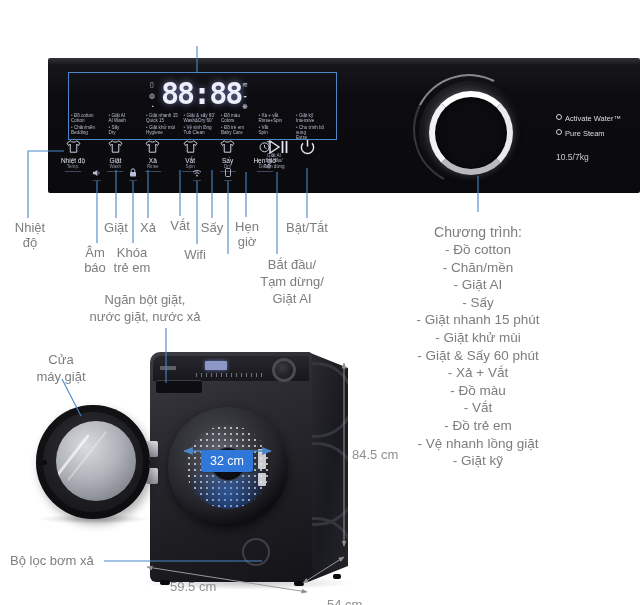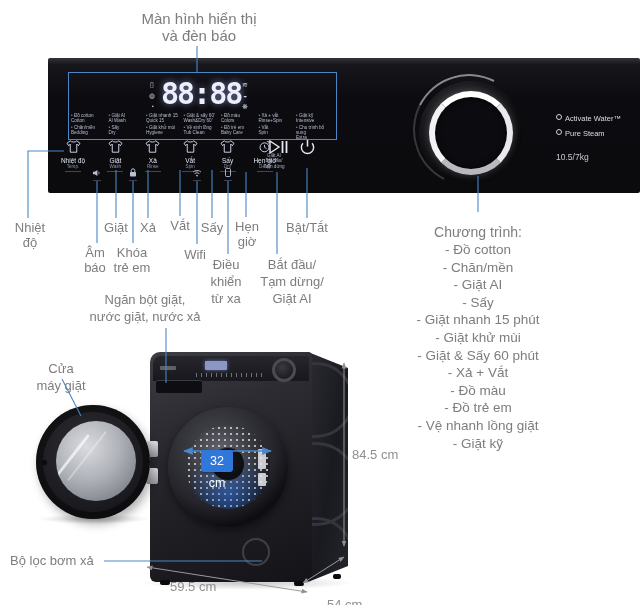--- a/index.html
+++ b/index.html
@@ -77,32 +77,30 @@
   .m-hinge{width:12px;height:16px;border-radius:2px;background:linear-gradient(180deg,#dcdce1,#96969f);}
   .m-filter{left:242px;top:538px;width:28px;height:28px;border-radius:50%;box-sizing:border-box;border:2px solid #3f3f48;}
   .m-foot{width:10px;height:5px;background:#0a0a0d;border-radius:2px;}
   .shadow{background:radial-gradient(ellipse,rgba(0,0,0,.22),transparent 70%);}
   .d-ring{left:36px;top:405px;width:114px;height:114px;border-radius:50%;
     background:radial-gradient(circle at 45% 40%,#303036,#1b1b20 58%,#0f0f13);
     box-shadow:inset 0 0 0 7px rgba(0,0,0,.42),3px 5px 10px rgba(0,0,0,.3);}
   .d-glass{left:56px;top:421px;width:80px;height:80px;border-radius:50%;overflow:hidden;
     background:radial-gradient(circle at 38% 32%,#d9dbe0,#afb2b8 45%,#85888e 78%,#6e7176);}
   .d-streak{position:absolute;background:rgba(255,255,255,.65);border-radius:2px;}
-  .badge{left:201px;top:450px;width:32px;height:22px;background:var(--badge-blue);color:#fff;
+  .badge{left:201px;top:450px;width:52px;height:22px;background:var(--badge-blue);color:#fff;
     border-radius:3px;font-size:12.5px;line-height:22px;text-align:center;z-index:6;box-shadow:0 1px 3px rgba(0,0,0,.4);}
   svg.overlay{position:absolute;left:0;top:0;z-index:5;pointer-events:none;}
   .z6{z-index:6;}
 </style>
 </head>
 <body>
 
 <div class="canvas">
 
-  <div class="abs callout pre" style="left:119px;top:10px;width:160px;font-size:15px;line-height:17px;">Màn hình hiển thị
-và đèn báo</div>
 
   <div class="abs panel"></div>
 
   <div class="abs seg-display">88:88</div>
   <div class="abs dicon-col" style="left:147px;top:79px;">
     <div>▯</div>
     <div>◍</div>
     <div>◔</div>
   </div>
   <div class="abs dicon-col" style="left:240px;top:79px;">
@@ -248,44 +246,42 @@
   <div class="abs callout" style="left:164px;top:218px;width:32px;">Vắt</div>
   <div class="abs callout" style="left:196px;top:220px;width:32px;">Sấy</div>
   <div class="abs callout pre" style="left:229px;top:219px;width:36px;">Hẹn
 giờ</div>
   <div class="abs callout" style="left:281px;top:220px;width:52px;">Bật/Tắt</div>
   <div class="abs callout pre" style="left:78px;top:245px;width:34px;">Âm
 báo</div>
   <div class="abs callout pre" style="left:108px;top:245px;width:48px;">Khóa
 trẻ em</div>
   <div class="abs callout" style="left:179px;top:247px;width:32px;">Wifi</div>
-  <div class="abs callout callout3 pre" style="left:205px;top:256px;width:42px;">Điều
-khiển
-từ xa</div>
   <div class="abs callout callout3 pre" style="left:258px;top:256px;width:68px;">Bắt đầu/
 Tạm dừng/
 Giặt AI</div>
   <div class="abs callout pre" style="left:72px;top:291px;width:146px;line-height:17px;text-align:center;">Ngăn bột giặt,
 nước giặt, nước xả</div>
-  <div class="abs callout pre" style="left:28px;top:360px;width:66px;line-height:17px;">Cửa
+  <div class="abs callout pre" style="left:28px;top:351px;width:66px;line-height:17px;">Cửa
 máy giặt</div>
   <div class="abs callout" style="left:10px;top:553px;width:96px;text-align:left;">Bộ lọc bơm xả</div>
 
   <div class="abs" style="left:398px;top:224px;width:160px;text-align:center;color:var(--label-gray);">
     <div style="font-size:14px;line-height:17px;">Chương trình:</div>
     <div style="font-size:13.5px;line-height:17.6px;">
         <div class="">- Đồ cotton</div>
         <div class="">- Chăn/mền</div>
         <div class="">- Giặt AI</div>
         <div class="">- Sấy</div>
         <div class="">- Giặt nhanh 15 phút</div>
         <div class="">- Giặt khử mùi</div>
         <div class="">- Giặt &amp; Sấy 60 phút</div>
         <div class="">- Xả + Vắt</div>
         <div class="">- Đồ màu</div>
+        <div class="">- Vắt</div>
         <div class="">- Đồ trẻ em</div>
         <div class="">- Vệ nhanh lồng giặt</div>
         <div class="">- Giặt kỹ</div>
       </div>
   </div>
 
   <div class="abs shadow" style="left:140px;top:576px;width:215px;height:14px;"></div>
   <div class="abs shadow" style="left:38px;top:514px;width:112px;height:10px;"></div>
 
   <div class="abs m-side">

